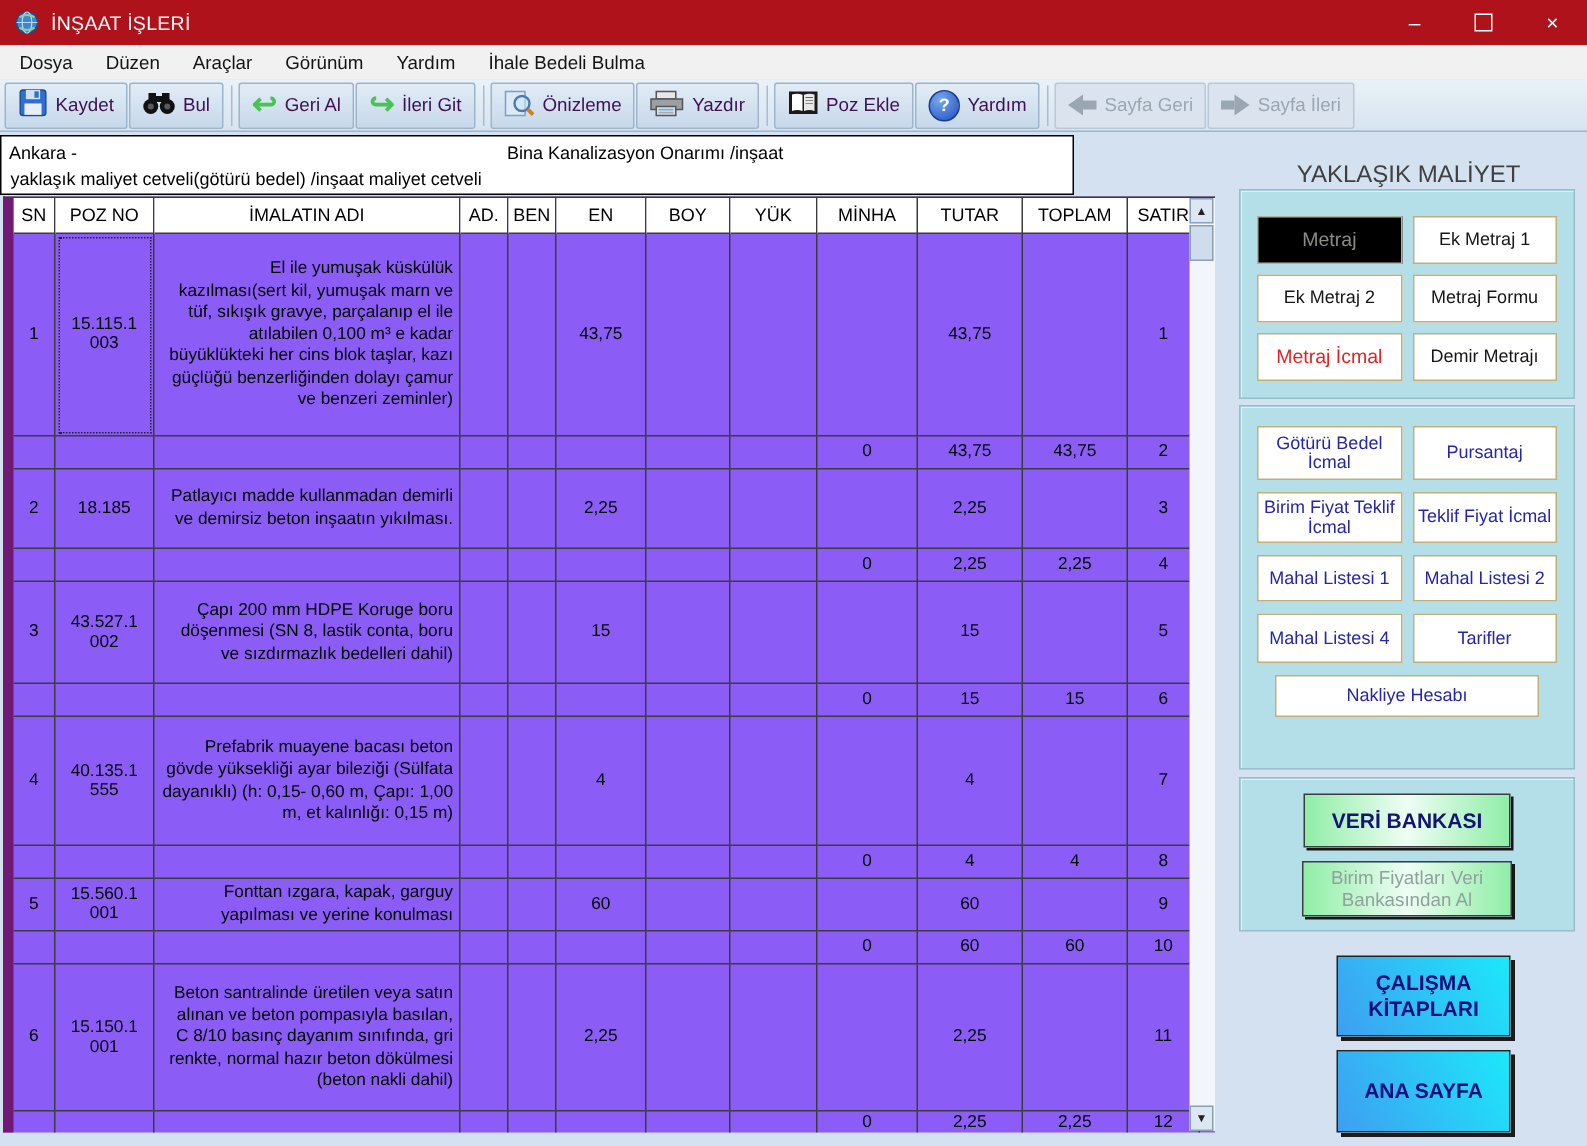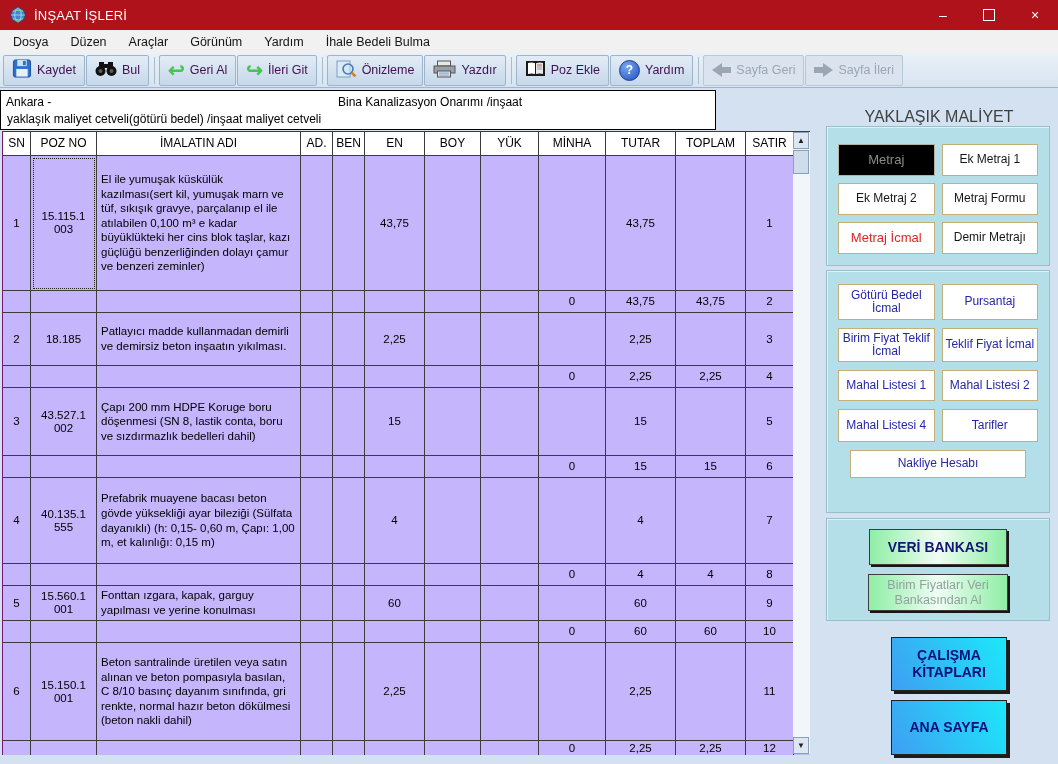--- a/index.html
+++ b/index.html
@@ -36,29 +36,29 @@
   .g-arrow .tri-r{width:0;height:0;border:7px solid transparent;border-right:0;border-left:10px solid #9aa6b2}
   .g-arrow .tail{width:9px;height:6px;background:#9aa6b2}
   
   .main{position:absolute;top:88px;left:0;width:1058px;height:676px}
   .doc-header{position:absolute;left:0;top:2px;width:716px;height:40px;background:#fff;
               border:1px solid #000;font-size:12px;color:#000;box-sizing:border-box}
   .dh-loc{position:absolute;left:5px;top:4px}
   .dh-center{position:absolute;left:337px;top:4px}
   .dh-type{position:absolute;left:6px;top:21px}
   
-  .grid{position:absolute;left:2px;top:43px;width:808px;height:624px;background:#c4b5fd;
-        border-left:1px solid #701a75;border-top:1px solid #3c3c3c;box-sizing:border-box;overflow:hidden}
+  .grid{position:absolute;left:2px;top:43px;width:808px;height:624px;background:#8b5cf6;
+        border-left:7px solid #701a75;border-top:1px solid #3c3c3c;box-sizing:border-box;overflow:hidden}
   .grid-inner{position:absolute;left:0;top:0;width:791px}
   .g-row{display:flex}
   .g-cell{border-right:1px solid #3c3c3c;border-bottom:1px solid #3c3c3c;box-sizing:border-box;
           display:flex;align-items:center;justify-content:center;font-size:11.5px;color:#000;
           overflow:hidden;flex:none;text-align:center;line-height:13px}
   .g-head .g-cell{font-size:12px;background:#fff}
-  .g-cell.desc{justify-content:flex-start;text-align:left;padding:1px 4px;line-height:14.6px}
+  .g-cell.desc{justify-content:flex-start;text-align:right;padding:1px 4px;line-height:14.6px}
   .focus-cell{outline:1px dotted #222;outline-offset:-3px}
   
   .scrollbar{position:absolute;right:0;top:0;width:17px;height:622px;background:#f2f6fa}
   .sb-btn{position:absolute;left:0;width:16px;height:17px;background:#dde7f1;border:1px solid #8aa0b8;
           box-sizing:border-box;display:flex;align-items:center;justify-content:center;
           font-size:8px;color:#222;line-height:8px}
   .sb-up{top:0}.sb-down{bottom:0}
   .sb-thumb{position:absolute;top:18px;left:0;width:16px;height:24px;background:#cfdceb;
             border:1px solid #8aa0b8;box-sizing:border-box}
   

